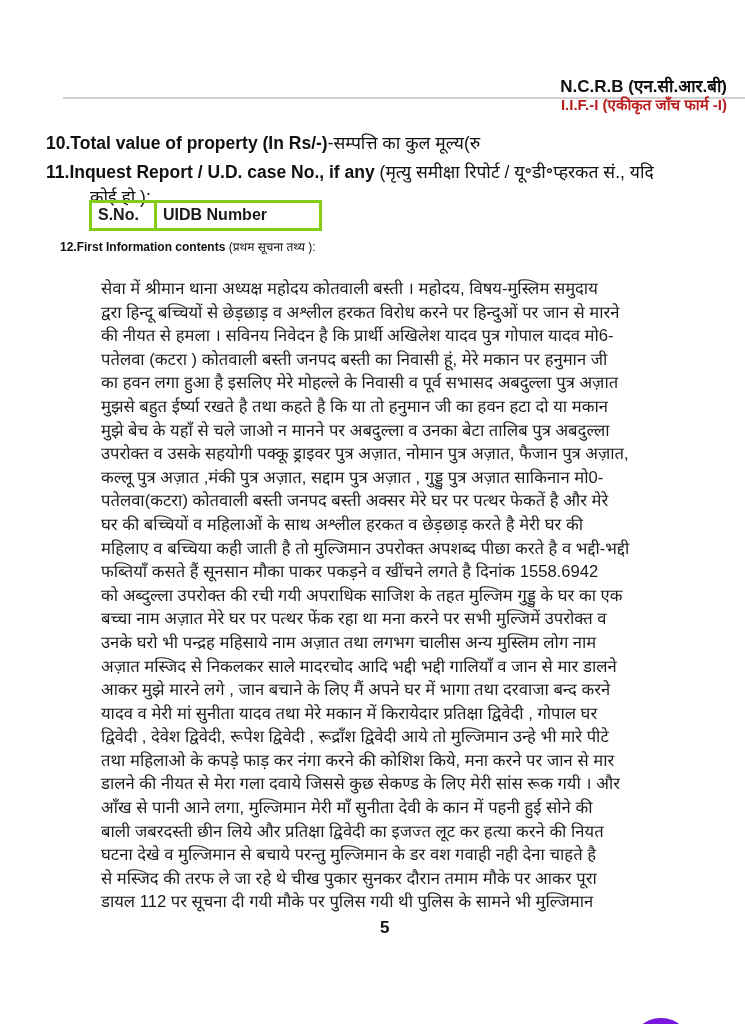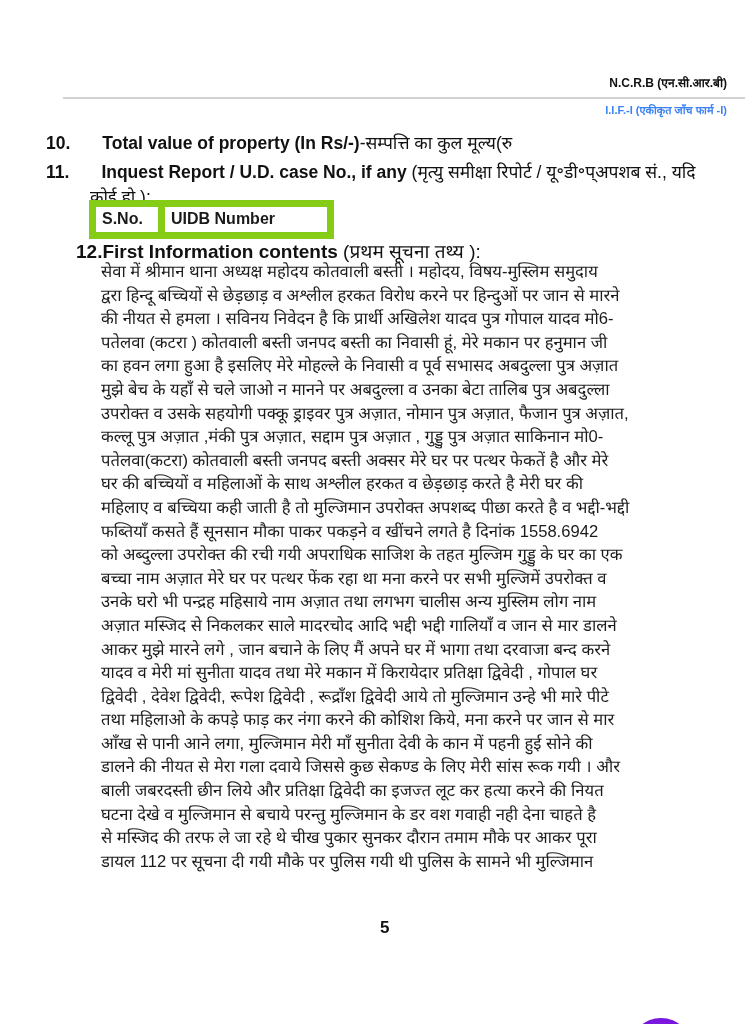--- a/index.html
+++ b/index.html
@@ -12,90 +12,89 @@
       height: 1024px;
       position: relative;
       overflow: hidden;
       font-family: "Liberation Sans", "DejaVu Sans", sans-serif;
       color: #1a1a1a;
     }
     .header-line1 {
       position: absolute;
       right: 18px;
       top: 74px;
-      font-size: 12px;
+      font-size: 17px;
       font-weight: bold;
       color: #111;
       white-space: nowrap;
     }
     .divider {
       position: absolute;
       left: 63px;
       right: 0;
       top: 97px;
       height: 2px;
       background: #d2d2d2;
     }
     .header-line2 {
       position: absolute;
       right: 18px;
-      top: 102px;
-      font-size: 11px;
+      top: 94px;
+      font-size: 15px;
       font-weight: bold;
-      color: #3b82f6;
+      color: #b91c1c;
       white-space: nowrap;
     }
     .field {
       position: absolute;
       left: 46px;
       font-size: 17.5px;
       line-height: 25px;
       color: #111;
     }
     .field .num {
       font-weight: bold;
     }
     .field .en {
       font-weight: bold;
-      margin-left: 32px;
     }
     .field10 { top: 131px; }
     .field11 { top: 160px; width: 690px; }
     .field11 .cont {
       display: block;
       padding-left: 44px;
     }
     .uidb-table {
       position: absolute;
       left: 89px;
       top: 200px;
       border-collapse: collapse;
       font-size: 16px;
       font-weight: bold;
     }
     .uidb-table td {
-      border: 7px solid #84cc16;
+      border: 3px solid #84cc16;
       padding: 2px 6px 3px 6px;
       height: 20px;
     }
     .uidb-table td.col-sno { width: 50px; }
     .uidb-table td.col-uidb { width: 150px; }
     .field12 {
       position: absolute;
-      left: 76px;
+      left: 60px;
       top: 238px;
-      font-size: 19px;
+      font-size: 12px;
       color: #111;
       white-space: nowrap;
     }
     .field12 .en { font-weight: bold; }
     .fir-body {
       position: absolute;
       left: 101px;
-      top: 260px;
+      top: 277px;
       width: 640px;
       font-size: 16.6px;
       line-height: 23.6px;
       color: #1a1a1a;
     }
     .fir-body .line {
       display: block;
       white-space: nowrap;
     }
     .page-number {
@@ -121,21 +120,21 @@
 
 <div class="header-line1">N.C.R.B (एन.सी.आर.बी)</div>
 <div class="divider"></div>
 <div class="header-line2">I.I.F.-I (एकीकृत जाँच फार्म -I)</div>
 
 <div class="field field10">
   <span class="num">10.</span><span class="en">Total value of property (In Rs/-)</span><span>-सम्पत्ति का कुल मूल्य(रु</span>
 </div>
 
 <div class="field field11">
-  <span class="num">11.</span><span class="en">Inquest Report / U.D. case No., if any</span><span> (मृत्यु समीक्षा रिपोर्ट / यू॰डी॰प्अपशब सं., यदि</span>
+  <span class="num">11.</span><span class="en">Inquest Report / U.D. case No., if any</span><span> (मृत्यु समीक्षा रिपोर्ट / यू॰डी॰प्हरकत सं., यदि</span>
   <span class="cont">कोई हो ):</span>
 </div>
 
 <table class="uidb-table">
   <tbody>
       <tr>
     <td class="col-sno">S.No.</td>
     <td class="col-uidb">UIDB Number</td>
   </tr>
 </tbody>
@@ -144,37 +143,38 @@
 <div class="field12">
   <span class="en">12.</span><span class="en">First Information contents</span><span> (प्रथम सूचना तथ्य ):</span>
 </div>
 
 <div class="fir-body" id="fir-body">
     <span class="line">सेवा में श्रीमान थाना अध्यक्ष महोदय कोतवाली बस्ती । महोदय, विषय-मुस्लिम समुदाय</span>
     <span class="line">द्वरा हिन्दू बच्चियों से छेड़छाड़ व अश्लील हरकत विरोध करने पर हिन्दुओं पर जान से मारने</span>
     <span class="line">की नीयत से हमला । सविनय निवेदन है कि प्रार्थी अखिलेश यादव पुत्र गोपाल यादव मो6-</span>
     <span class="line">पतेलवा (कटरा ) कोतवाली बस्ती जनपद बस्ती का निवासी हूं, मेरे मकान पर हनुमान जी</span>
     <span class="line">का हवन लगा हुआ है इसलिए मेरे मोहल्ले के निवासी व पूर्व सभासद अबदुल्ला पुत्र अज़ात</span>
+    <span class="line">मुझसे बहुत ईर्ष्या रखते है तथा कहते है कि या तो हनुमान जी का हवन हटा दो या मकान</span>
     <span class="line">मुझे बेच के यहाँ से चले जाओ न मानने पर अबदुल्ला व उनका बेटा तालिब पुत्र अबदुल्ला</span>
     <span class="line">उपरोक्त व उसके  सहयोगी पक्कू ड्राइवर पुत्र अज़ात, नोमान पुत्र अज़ात, फैजान पुत्र अज़ात,</span>
     <span class="line">कल्लू पुत्र अज़ात ,मंकी पुत्र अज़ात, सद्दाम पुत्र अज़ात , गुड्डु पुत्र अज़ात साकिनान मो0-</span>
     <span class="line">पतेलवा(कटरा) कोतवाली बस्ती जनपद बस्ती अक्सर मेरे घर पर पत्थर फेकतें है और मेरे</span>
     <span class="line">घर की बच्चियों व महिलाओं के साथ अश्लील हरकत व छेड़छाड़ करते है मेरी घर की</span>
     <span class="line">महिलाए व बच्चिया कही जाती है तो मुल्जिमान उपरोक्त अपशब्द पीछा करते है व भद्दी-भद्दी</span>
     <span class="line">फब्तियाँ कसते हैं सूनसान मौका पाकर पकड़ने व खींचने लगते है  दिनांक 1558.6942</span>
     <span class="line">को अब्दुल्ला उपरोक्त की रची गयी अपराधिक साजिश के तहत मुल्जिम गुड्डु के घर का एक</span>
     <span class="line">बच्चा नाम अज़ात मेरे घर पर पत्थर फेंक रहा था मना करने पर सभी मुल्जिमें उपरोक्त व</span>
     <span class="line">उनके घरो भी पन्द्रह महिसाये नाम अज़ात तथा लगभग चालीस अन्य मुस्लिम लोग नाम</span>
     <span class="line">अज़ात मस्जिद से निकलकर साले मादरचोद आदि भद्दी भद्दी गालियाँ व जान से मार डालने</span>
     <span class="line">आकर मुझे मारने लगे , जान बचाने के लिए मैं अपने घर में भागा तथा दरवाजा बन्द करने</span>
     <span class="line">यादव व मेरी मां सुनीता यादव तथा मेरे मकान में किरायेदार प्रतिक्षा द्विवेदी , गोपाल घर</span>
     <span class="line">द्विवेदी , देवेश द्विवेदी, रूपेश द्विवेदी , रूद्राँश द्विवेदी आये तो मुल्जिमान उन्हे भी मारे पीटे</span>
     <span class="line">तथा महिलाओ के कपड़े फाड़ कर नंगा करने की कोशिश किये, मना करने पर जान से मार</span>
+    <span class="line">डालने की नीयत से मेरा गला दवाये जिससे कुछ सेकण्ड के लिए मेरी सांस रूक गयी । और</span>
     <span class="line">आँख से पानी आने लगा, मुल्जिमान मेरी माँ सुनीता देवी के कान में पहनी हुई सोने की</span>
-    <span class="line">डालने की नीयत से मेरा गला दवाये जिससे कुछ सेकण्ड के लिए मेरी सांस रूक गयी । और</span>
     <span class="line">बाली जबरदस्ती छीन लिये और प्रतिक्षा द्विवेदी का इजज्त लूट कर हत्या करने की नियत</span>
     <span class="line">घटना देखे व मुल्जिमान से बचाये परन्तु मुल्जिमान के डर वश गवाही नही देना चाहते है</span>
     <span class="line">से मस्जिद की तरफ ले जा रहे थे चीख पुकार सुनकर दौरान तमाम मौके पर आकर पूरा</span>
     <span class="line">डायल 112 पर सूचना दी गयी मौके पर पुलिस गयी थी पुलिस के सामने भी मुल्जिमान</span>
   </div>
 
 <div class="page-number">5</div>
 
 <div class="fab"></div>
 

